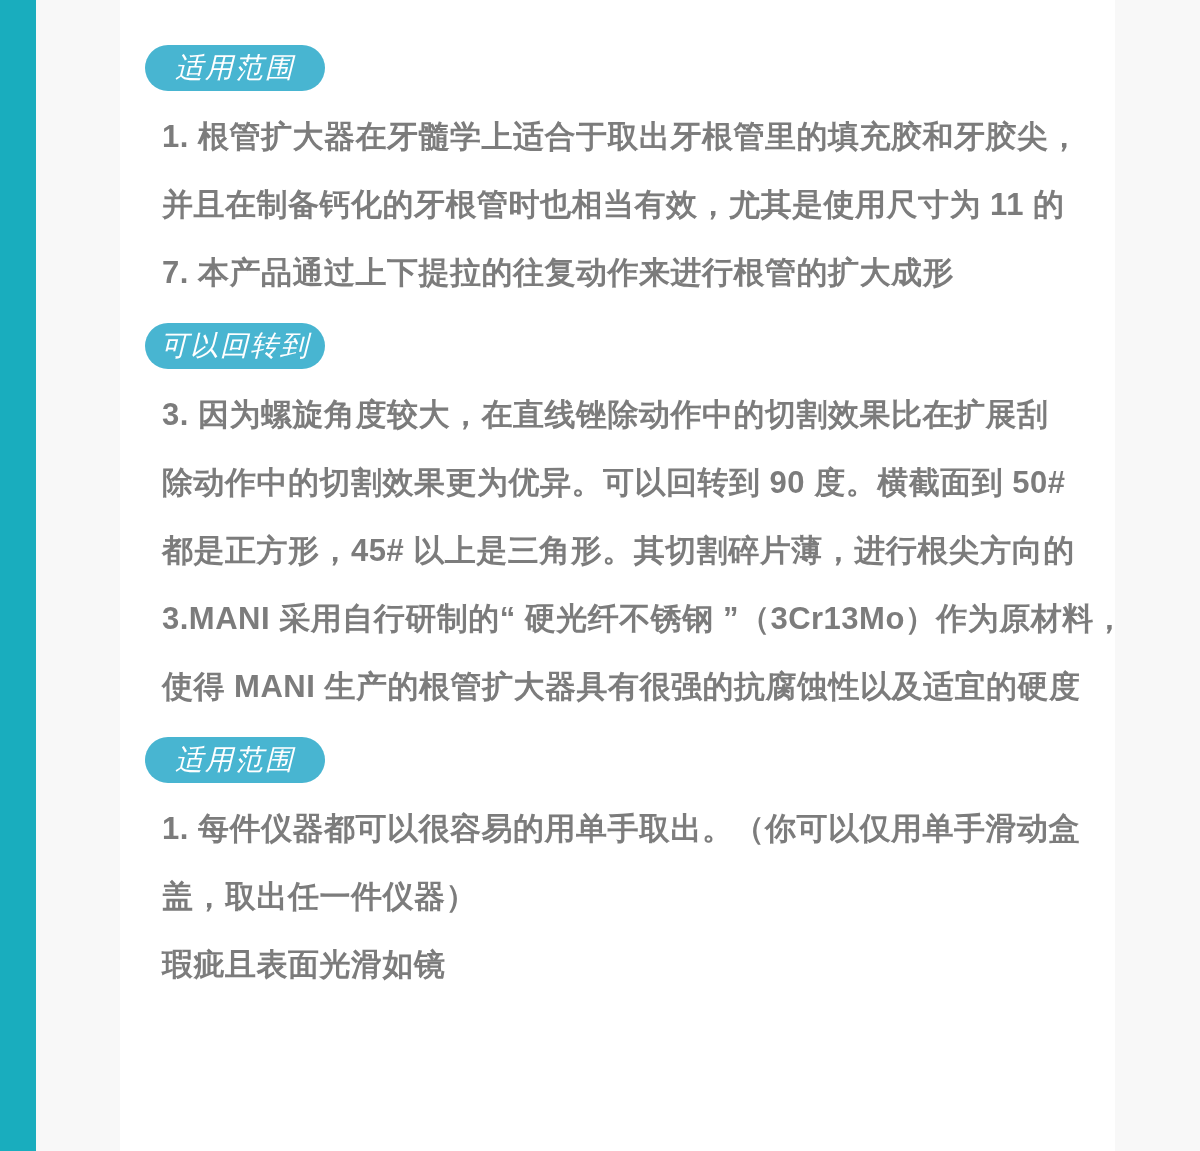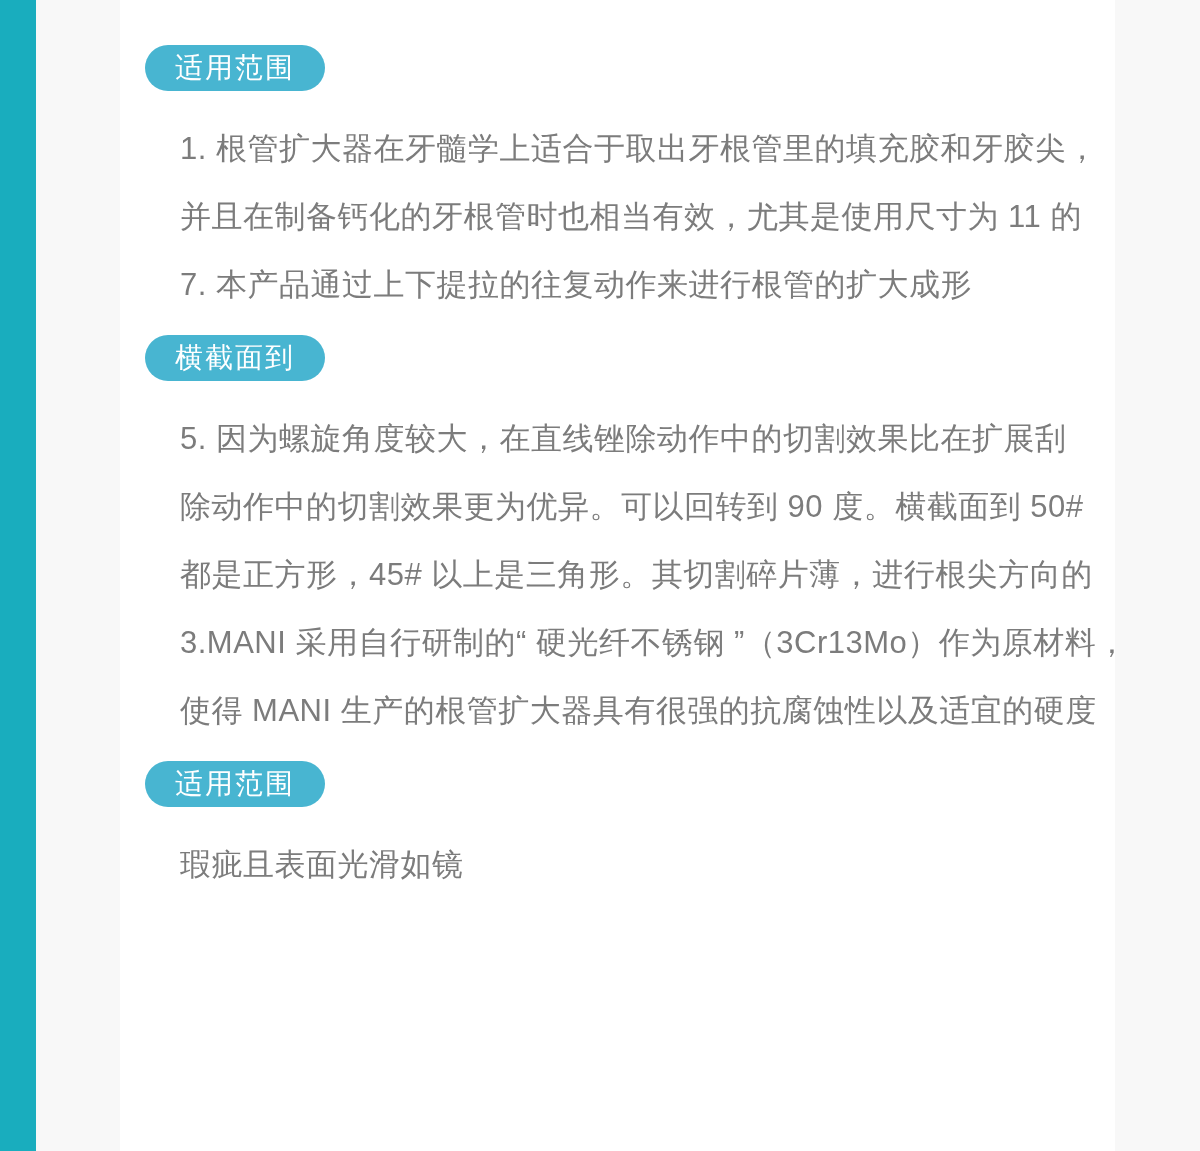--- a/index.html
+++ b/index.html
@@ -41,48 +41,52 @@
     align-items: center;
     justify-content: center;
     width: 180px;
     height: 46px;
     border-radius: 23px;
     background: var(--badge-bg);
     color: var(--badge-text);
     font-size: 28px;
     letter-spacing: 2px;
     margin-top: 16px;
-    margin-bottom: 24px;
+    margin-bottom: 12px;
+    font-style: italic;
   }
   .section-badge:first-child { margin-top: 0; }
   .body-line {
     height: 68px;
     line-height: 68px;
     font-size: 31px;
     color: var(--body-text);
-    margin-left: 35px;
+    margin-left: 17px;
     white-space: nowrap;
     letter-spacing: 0.5px;
+    font-weight: bold;
   }
 </style>
 </head>
 <body>
 
 <div class="accent-bar"></div>
 
 <div class="content-card">
 
   <div class="section-badge">适用范围</div>
   <div class="body-line">1. 根管扩大器在牙髓学上适合于取出牙根管里的填充胶和牙胶尖，</div>
   <div class="body-line">并且在制备钙化的牙根管时也相当有效，尤其是使用尺寸为 11 的</div>
   <div class="body-line">7. 本产品通过上下提拉的往复动作来进行根管的扩大成形</div>
 
-  <div class="section-badge">横截面到</div>
-  <div class="body-line">5. 因为螺旋角度较大，在直线锉除动作中的切割效果比在扩展刮</div>
+  <div class="section-badge">可以回转到</div>
+  <div class="body-line">3. 因为螺旋角度较大，在直线锉除动作中的切割效果比在扩展刮</div>
   <div class="body-line">除动作中的切割效果更为优异。可以回转到 90 度。横截面到 50#</div>
   <div class="body-line">都是正方形，45# 以上是三角形。其切割碎片薄，进行根尖方向的</div>
   <div class="body-line">3.MANI 采用自行研制的“ 硬光纤不锈钢 ”（3Cr13Mo）作为原材料，</div>
   <div class="body-line">使得 MANI 生产的根管扩大器具有很强的抗腐蚀性以及适宜的硬度</div>
 
   <div class="section-badge">适用范围</div>
+  <div class="body-line">1. 每件仪器都可以很容易的用单手取出。（你可以仅用单手滑动盒</div>
+  <div class="body-line">盖，取出任一件仪器）</div>
   <div class="body-line">瑕疵且表面光滑如镜</div>
 
 </div>
 
 </body></html>

